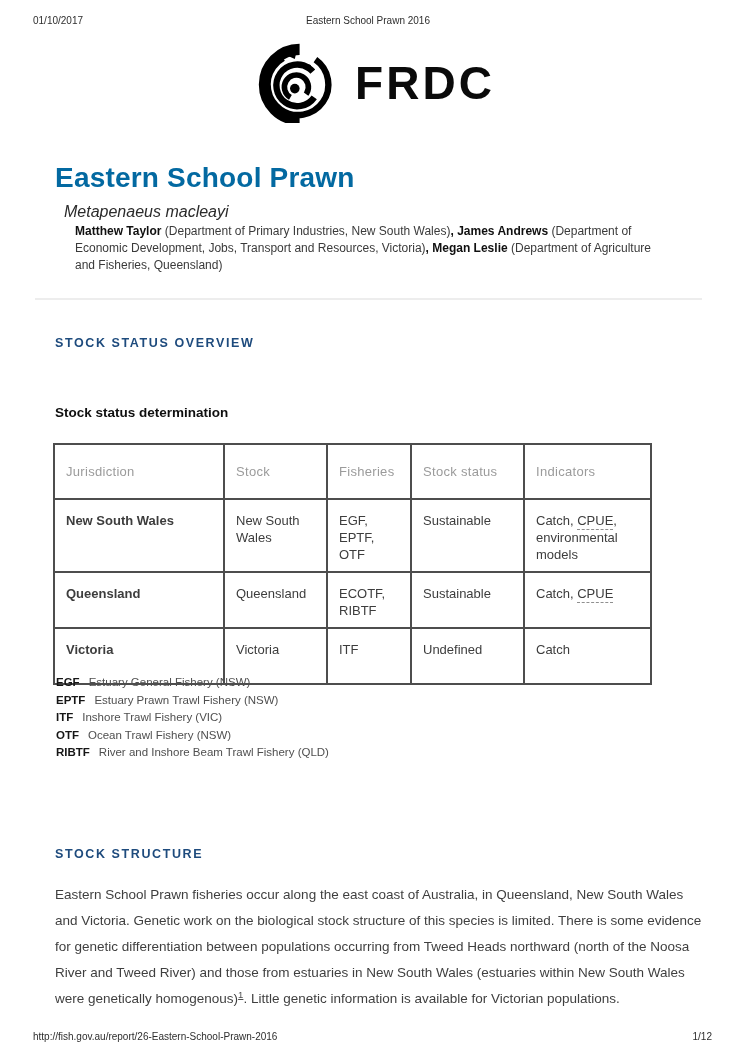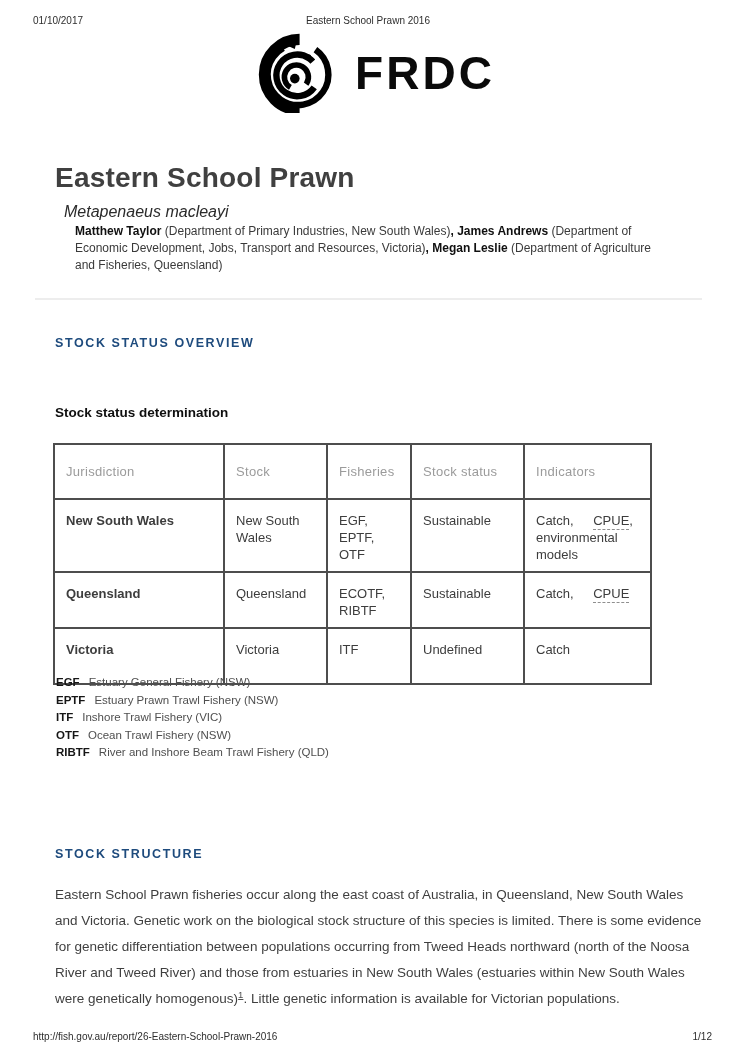--- a/index.html
+++ b/index.html
@@ -13,29 +13,29 @@
   }
 
   
   .pdf-header { position: absolute; top: 15px; left: 0; right: 14px; text-align: center;
                 font-size: 10px; color: #2e2e2e; }
   .pdf-header .ph-date { position: absolute; left: 33px; top: 0; }
   .pdf-footer { position: absolute; top: 1031px; left: 33px; right: 38px;
                 font-size: 10px; color: #2e2e2e; display: flex; justify-content: space-between; }
 
   
-  .logo-row { position: absolute; top: 33px; left: 0; right: 0;
+  .logo-row { position: absolute; top: 43px; left: 0; right: 0;
               display: flex; justify-content: center; align-items: center; gap: 14px; }
   .logo-mark { width: 86px; height: 80px; }
   .logo-text { font-size: 46px; font-weight: bold; letter-spacing: 3px; color: #0a0a0a;
                font-family: "Liberation Sans", sans-serif; }
 
   
   .doc-title { position: absolute; top: 162px; left: 55px;
-               font-size: 28px; font-weight: bold; color: #404040; letter-spacing: 0.2px; }
+               font-size: 28px; font-weight: bold; color: #0369a1; letter-spacing: 0.2px; }
   .doc-species { position: absolute; top: 203px; left: 64px;
                  font-size: 16px; font-style: italic; color: #2b2b2b; }
   .doc-authors { position: absolute; top: 223px; left: 75px; width: 582px;
                  font-size: 12px; line-height: 17px; color: #3a3a3a; }
   .doc-authors .au-name, .doc-authors .au-sep { font-weight: bold; color: #101010; }
 
   .rule { position: absolute; top: 298px; left: 35px; width: 667px; height: 2px; background: #ededed; }
 
   
   .blue-heading { position: absolute; left: 55px;
@@ -53,21 +53,21 @@
   .status-table th, .status-table td { border: 2px solid #4d4d4d; text-align: left; vertical-align: top; }
   .status-table th { height: 55px; vertical-align: middle; padding: 0 11px;
                      font-weight: normal; color: #9b9b9b; letter-spacing: 0.3px; }
   .status-table td { padding: 12px 11px 8px 11px; color: #3d3d3d; line-height: 17px; }
   .row-1 td { height: 66px; }
   .row-2 td { height: 55px; }
   .row-3 td { height: 56px; }
   .cell-jurisdiction { font-weight: bold; color: #121212; }
   .cell-fisheries { white-space: pre-line; }
   .cell-status { color: #b5b5b5; }
-  .dotted { border-bottom: 1px dashed #8f8f8f; padding-bottom: 1px; margin-left: 16px; }
+  .dotted { border-bottom: 1px dashed #8f8f8f; padding-bottom: 1px; }
   .dotted:empty { border-bottom: none; padding-bottom: 0; }
 
   
   .legend { position: absolute; top: 674px; left: 56px; font-size: 11.5px; line-height: 17.5px; }
   .legend-abbr { font-weight: bold; color: #161616; margin-right: 9px; }
   .legend-desc { color: #4f4f4f; }
 
   
   .body-para { position: absolute; top: 882px; left: 55px; width: 650px;
                font-size: 13.5px; line-height: 26px; color: #3f3f3f; }

